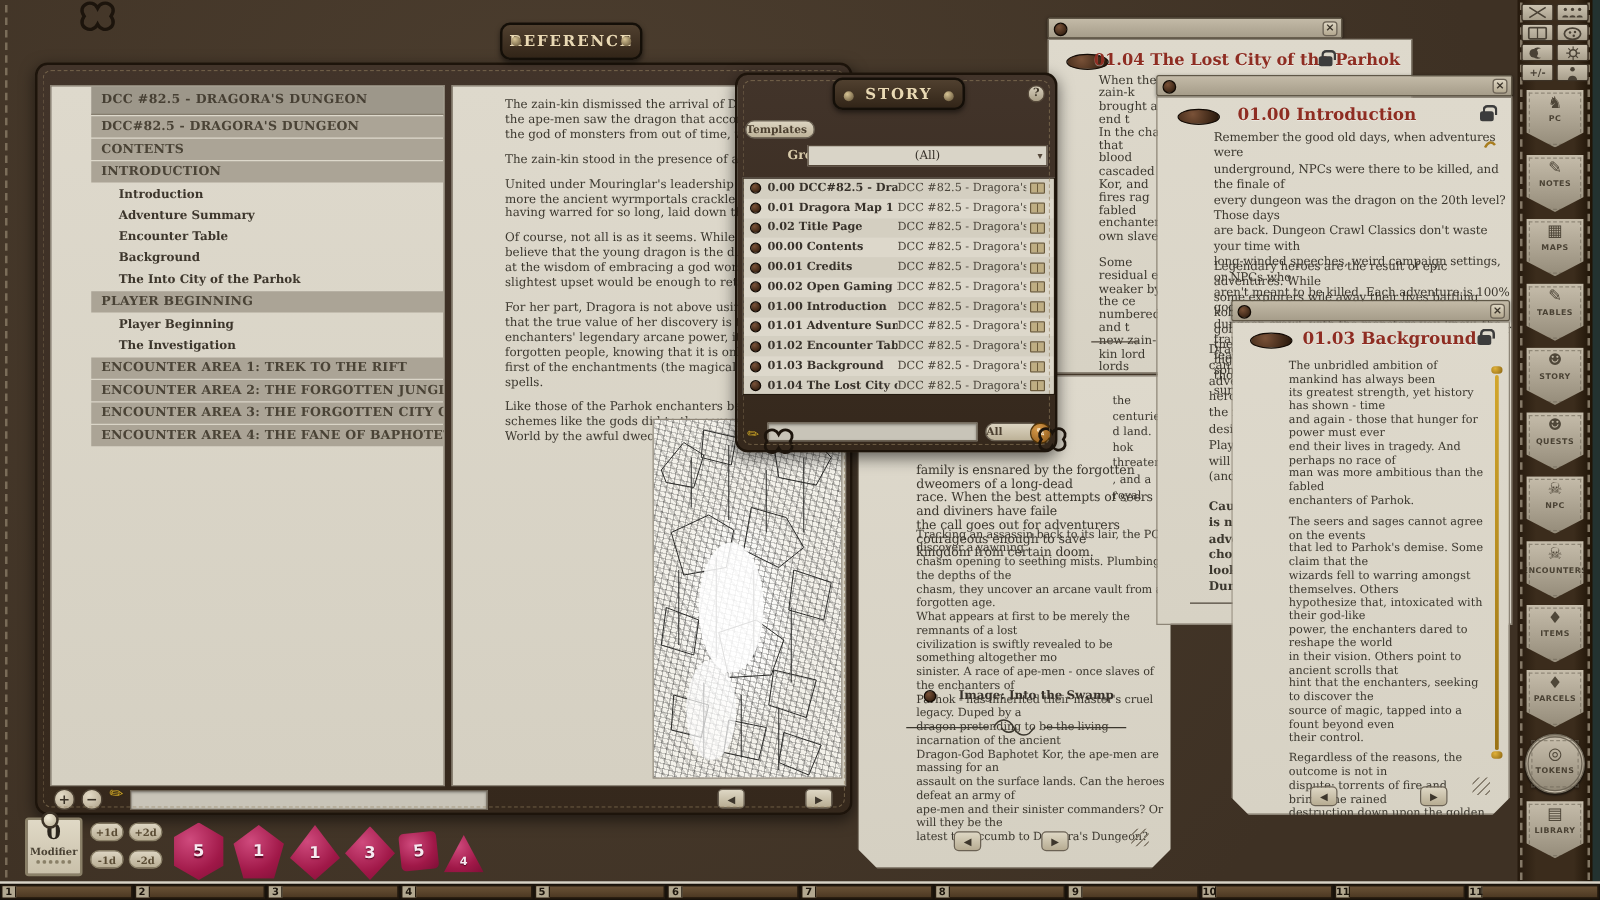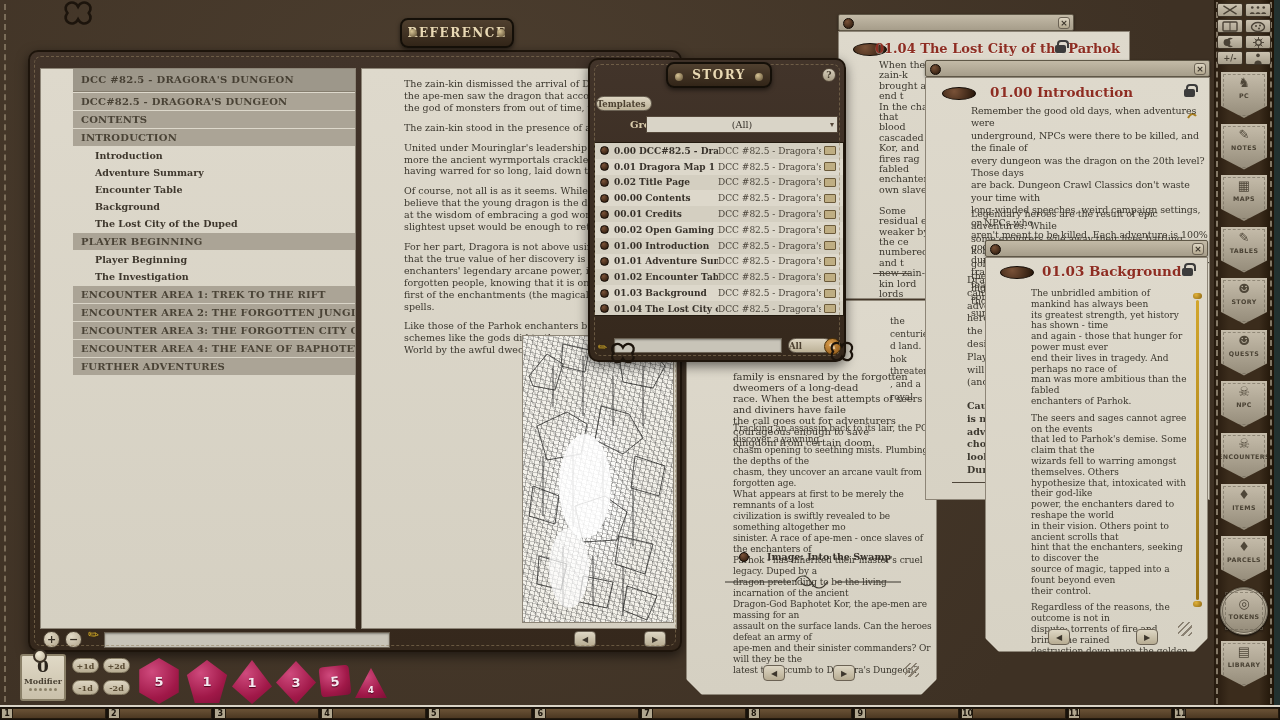--- a/index.html
+++ b/index.html
@@ -185,38 +185,37 @@
           <li class="t-header">INTRODUCTION</li>
 
           <li class="t-item">Introduction</li>
 
           <li class="t-item">Adventure Summary</li>
 
           <li class="t-item">Encounter Table</li>
 
           <li class="t-item">Background</li>
 
-          <li class="t-item">The Lost City of the Duped</li>
+          <li class="t-item">The Into City of the Parhok</li>
 
 
           <li class="t-header">PLAYER BEGINNING</li>
 
           <li class="t-item">Player Beginning</li>
 
           <li class="t-item">The Investigation</li>
 
           <li class="t-header">ENCOUNTER AREA 1: TREK TO THE RIFT</li>
 
           <li class="t-header">ENCOUNTER AREA 2: THE FORGOTTEN JUNGLE OF PARHOK</li>
 
           <li class="t-header">ENCOUNTER AREA 3: THE FORGOTTEN CITY OF THE PARHOK</li>
 
           <li class="t-header">ENCOUNTER AREA 4: THE FANE OF BAPHOTET KOR</li>
 
-          <li class="t-header">FURTHER ADVENTURES</li>
         </ul>
     </div>
 
     <div class="parch abs" style="left:331px;top:16px;width:316px;height:561px;overflow:hidden;">
       <div class="abs" style="left:10px;top:9px;width:300px;">
         <p class="paper-txt ref-par">The zain-kin dismissed the arrival of Dragora, her app
 the ape-men saw the dragon that accompanied the w
 the god of monsters from out of time, was made man</p>
         <p class="paper-txt ref-par">The zain-kin stood in the presence of a god.</p>
         <p class="paper-txt ref-par">United under Mouringlar's leadership (secretly direct

